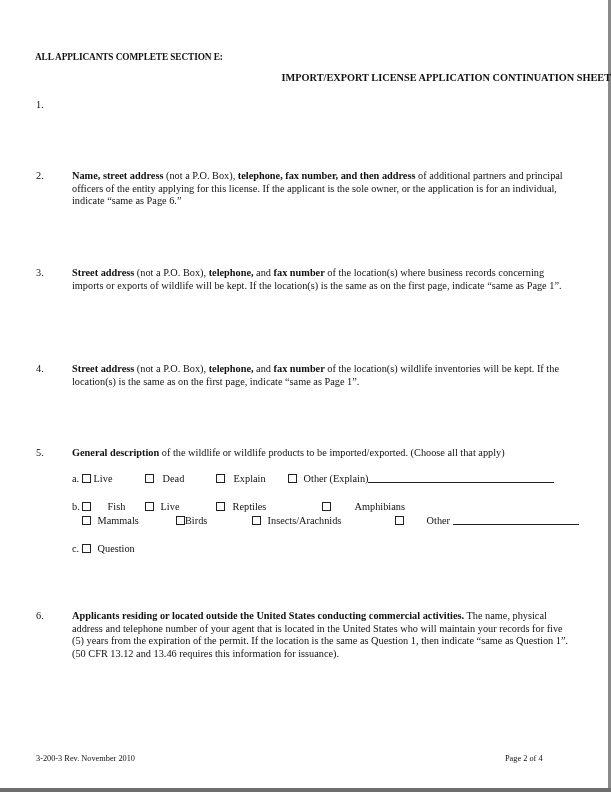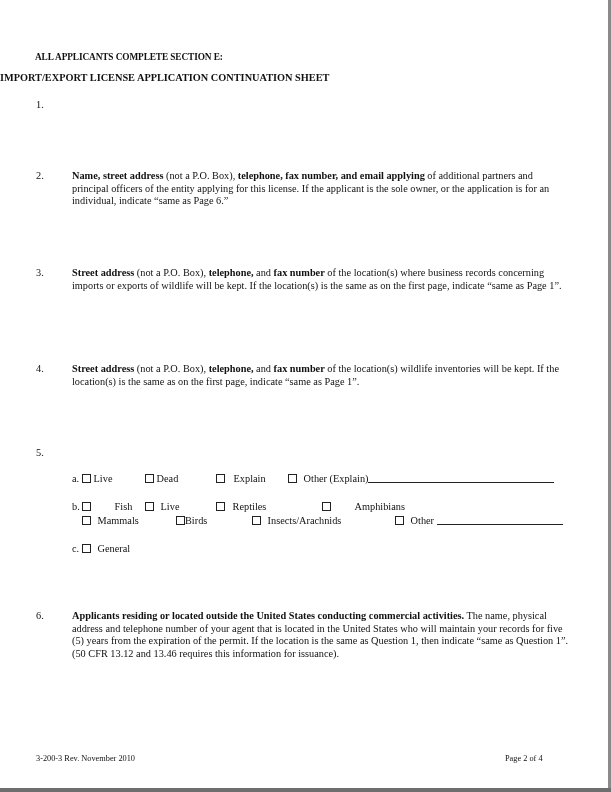--- a/index.html
+++ b/index.html
@@ -8,21 +8,21 @@
       background: #ffffff; color: #111;
       font-family: "Liberation Serif", "DejaVu Serif", serif;
       font-size: 10.3px;
     }
     .page { position: absolute; left: 0; top: 0; width: 549px; height: 792px; padding-left: 24px; }
     .edge-right { position: absolute; left: 608px; top: 0; width: 3px; height: 792px; background: #8a8a8a; }
     .edge-bottom { position: absolute; left: 0; top: 788px; width: 611px; height: 4px; background: #6e6e6e; }
     .abs { position: absolute; white-space: nowrap; }
     .bold { font-weight: bold; }
     .section-head { left: 35px; top: 52px; font-size: 9.3px; font-weight: bold; letter-spacing: -0.1px; }
-    .title { left: 0; width: 611px; top: 72px; text-align: left; font-size: 10.3px; font-weight: bold; }
+    .title { left: 0; width: 611px; top: 72px; text-align: right; font-size: 10.3px; font-weight: bold; }
     .num { position: absolute; left: 36px; }
     .item-text { position: absolute; left: 72px; width: 500px; line-height: 12.7px; white-space: normal; }
     .cb {
       display: inline-block; width: 9px; height: 9px; border: 1px solid #222;
       vertical-align: -1px; box-sizing: border-box; background: #fff;
     }
     .opt { position: absolute; white-space: nowrap; }
     .line { display: inline-block; border-bottom: 1px solid #222; vertical-align: -1px; height: 8px; }
     .footer-left { left: 36px; top: 754px; font-size: 8.3px; }
     .footer-right { left: 505px; top: 754px; font-size: 8.3px; }
@@ -33,52 +33,53 @@
 <div class="page">
   <div class="edge-right"></div>
   <div class="edge-bottom"></div>
 
   <div class="abs section-head">ALL APPLICANTS COMPLETE SECTION E:</div>
   <div class="abs title">IMPORT/EXPORT LICENSE APPLICATION CONTINUATION SHEET</div>
 
   <div class="num" style="top:99px">1.</div>
 
   <div class="num" style="top:170px">2.</div>
-  <div class="item-text" style="top:170px"><span class="bold">Name, street address</span><span> (not a P.O. Box), </span><span class="bold">telephone, fax number, and email applying</span><span> of additional partners and principal officers of the entity applying for this license.  If the applicant is the sole owner, or the application is for an individual, indicate “same as Page 6.”</span></div>
+  <div class="item-text" style="top:170px"><span class="bold">Name, street address</span><span> (not a P.O. Box), </span><span class="bold">telephone, fax number, and then address</span><span> of additional partners and principal officers of the entity applying for this license.  If the applicant is the sole owner, or the application is for an individual, indicate “same as Page 6.”</span></div>
 
   <div class="num" style="top:267px">3.</div>
   <div class="item-text" style="top:267px"><span class="bold">Street address</span><span> (not a P.O. Box), </span><span class="bold">telephone,</span><span> and </span><span class="bold">fax number</span><span> of the location(s) where business records concerning imports or exports of wildlife will be kept.  If the location(s) is the same as on the first page, indicate “same as Page 1”.</span></div>
 
   <div class="num" style="top:363px">4.</div>
   <div class="item-text" style="top:363px"><span class="bold">Street address</span><span> (not a P.O. Box), </span><span class="bold">telephone,</span><span> and </span><span class="bold">fax number</span><span> of the location(s) wildlife inventories will be kept. If the location(s) is the same as on the first page, indicate “same as Page 1”.</span></div>
 
   <div class="num" style="top:447px">5.</div>
+  <div class="item-text" style="top:447px"><span class="bold">General description</span><span> of the wildlife or wildlife products to be imported/exported.  (Choose all that apply)</span></div>
 
   <div class="opt" style="left:72px; top:473px">a.</div>
   <div class="opt" style="left:82px; top:473px">
     <span class="cb"></span>
     <span>Live</span>
   </div>
   <div class="opt" style="left:145px; top:473px">
     <span class="cb"></span>
-    <span style="">Dead</span>
+    <span style="margin-left:6px">Dead</span>
   </div>
   <div class="opt" style="left:216px; top:473px">
     <span class="cb"></span>
     <span style="margin-left:6px">Explain</span>
   </div>
   <div class="opt" style="left:288px; top:473px">
     <span class="cb"></span>
     <span style="margin-left:4px">Other (Explain)</span><span class="line" style="width:186px"></span>
   </div>
 
   <div class="opt" style="left:72px; top:501px">b.</div>
   <div class="opt" style="left:82px; top:501px">
     <span class="cb"></span>
-    <span style="margin-left:21px">Fish</span>
+    <span style="margin-left:14px">Fish</span>
   </div>
   <div class="opt" style="left:145px; top:501px">
     <span class="cb"></span>
     <span style="margin-left:4px">Live</span>
   </div>
   <div class="opt" style="left:216px; top:501px">
     <span class="cb"></span>
     <span style="margin-left:5px">Reptiles</span>
   </div>
   <div class="opt" style="left:322px; top:501px">
@@ -92,28 +93,28 @@
   </div>
   <div class="opt" style="left:176px; top:515px">
     <span class="cb"></span><span>Birds</span>
   </div>
   <div class="opt" style="left:252px; top:515px">
     <span class="cb"></span>
     <span style="margin-left:4px">Insects/Arachnids</span>
   </div>
   <div class="opt" style="left:395px; top:515px">
     <span class="cb"></span>
-    <span style="margin-left:4px">Other</span>
+    <span style="margin-left:20px">Other</span>
     <span class="line" style="width:126px"></span>
   </div>
 
   <div class="opt" style="left:72px; top:543px">c.</div>
   <div class="opt" style="left:82px; top:543px">
     <span class="cb"></span>
-    <span style="margin-left:4px">General</span>
+    <span style="margin-left:4px">Question</span>
   </div>
 
   <div class="num" style="top:610px">6.</div>
   <div class="item-text" style="top:610px"><span class="bold">Applicants residing or located outside the United States conducting commercial activities.</span><span>  The name, physical address and telephone number of your agent that is located in the United States who will maintain your records for five (5) years from the expiration of the permit.  If the location is the same as Question 1, then indicate “same as Question 1”.  (50 CFR 13.12 and 13.46 requires this information for issuance).</span></div>
 
   <div class="abs footer-left">3-200-3   Rev. November 2010</div>
   <div class="abs footer-right">Page 2 of 4</div>
 </div>
 
 </body></html>

